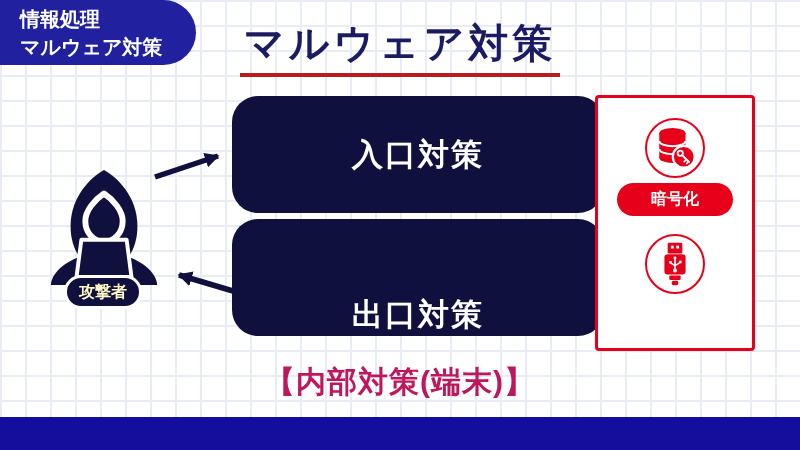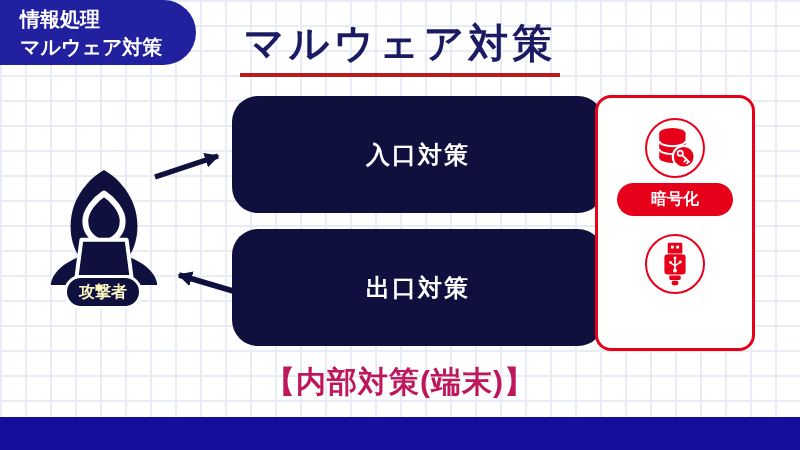--- a/index.html
+++ b/index.html
@@ -37,41 +37,41 @@
     border-bottom: 4px solid #b91c1c;
     padding: 0 4px 2px 4px;
   }
 
   
   .navy-box {
     left: 232px; width: 372px; height: 117px;
     background: #10103f;
     border-radius: 26px;
     display: flex; align-items: center; justify-content: center;
-    color: #ffffff; font-size: 24px; font-weight: bold;
+    color: #ffffff; font-size: 31px; font-weight: bold;
     letter-spacing: 2px;
   }
   .box-entrance { top: 96px; }
-  .box-exit { top: 229px; }
+  .box-exit { top: 219px; align-items: flex-end; }
 
   
   .attacker-icon { left: 45px; top: 167px; width: 118px; height: 118px; }
   .attacker-pill {
     left: 64px; top: 275px; width: 78px; height: 34px;
     background: #10103f; border: 3px solid #ffffff; border-radius: 17px;
     display: flex; align-items: center; justify-content: center;
     color: #fef9c3; font-size: 16px; font-weight: bold;
   }
 
   
   .device-panel {
     left: 595px; top: 95px; width: 160px; height: 256px;
     background: #ffffff;
     border: 3px solid #e60019;
-    border-radius: 16px;
+    border-radius: 4px;
     padding-left: 16px;
   }
   .panel-circle {
     position: absolute; left: 50%; transform: translateX(-50%);
     width: 60px; height: 60px;
     background: #ffffff; border: 2px solid #e60019; border-radius: 50%;
     display: flex; align-items: center; justify-content: center;
   }
   .circle-1 { top: 20px; }
   .circle-2 { top: 136px; }

